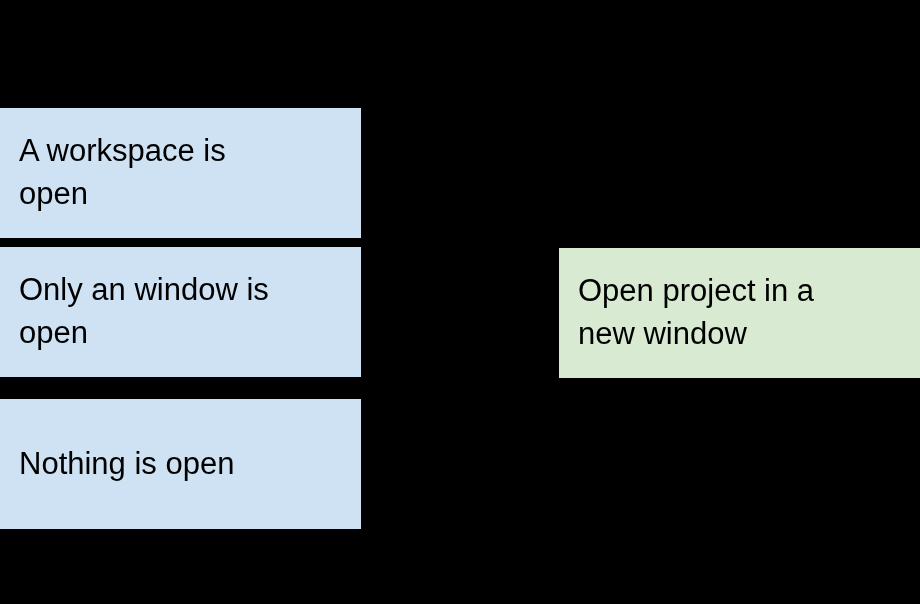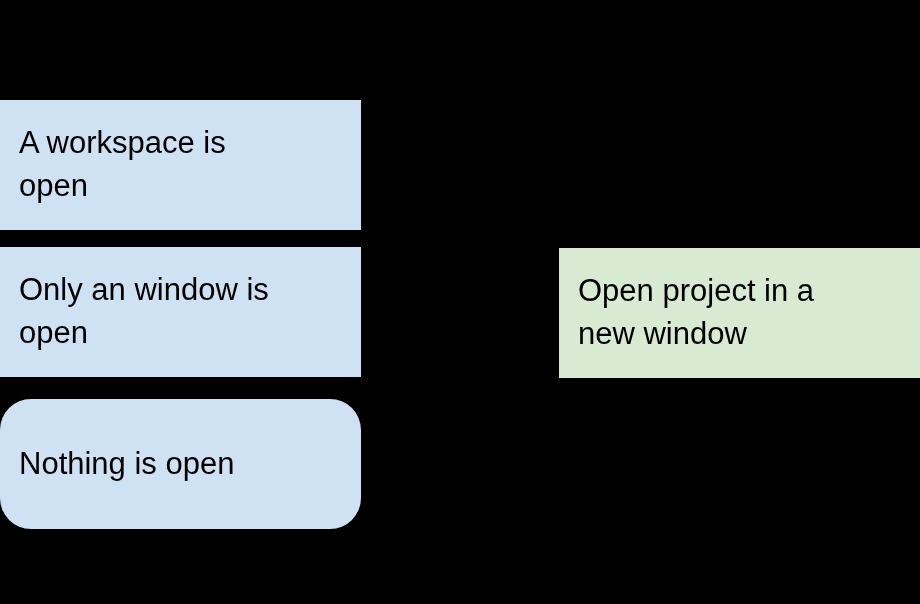--- a/index.html
+++ b/index.html
@@ -30,23 +30,23 @@
     white-space: pre-line;
     padding-left: 19px;
     padding-right: 14px;
   }
   .state {
     left: 0;
     width: 361px;
     height: 130px;
     background: #cfe2f3;
   }
-  .state-workspace { top: 100px; }
+  .state-workspace { top: 108px; }
   .state-editor    { top: 247px; }
-  .state-nothing   { top: 399px; border-radius: 31px; }
+  .state-nothing   { top: 399px; }
   .action {
     left: 559px;
     top: 248px;
     width: 386px;
     height: 130px;
     background: #d9ead3;
   }
 </style>
 </head>
 <body style="background: rgb(0, 0, 0);">

